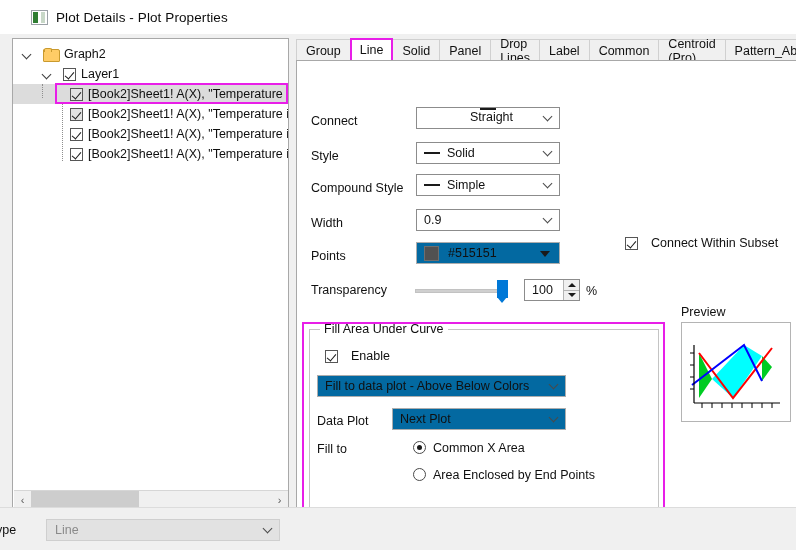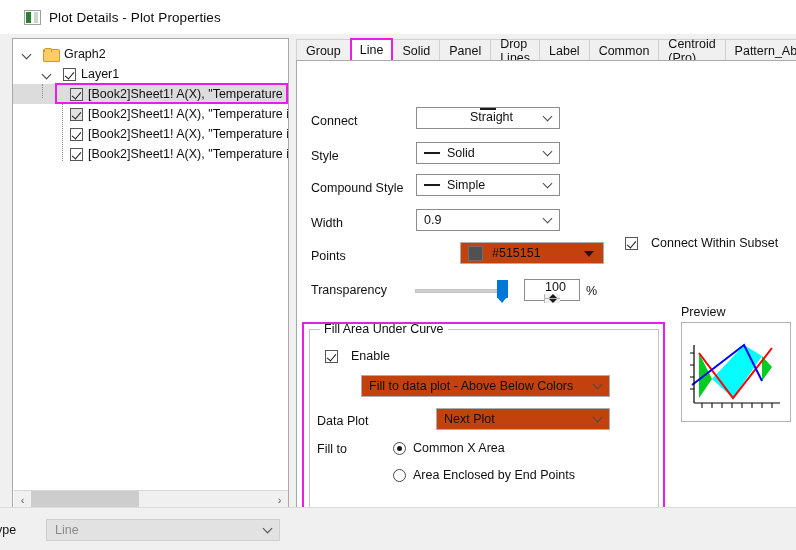--- a/index.html
+++ b/index.html
@@ -12,21 +12,21 @@
     color: #101010;
     overflow: hidden;
     position: relative;
   }
 
   
   #titlebar {
     position:absolute; left:0; top:0; width:796px; height:34px;
     background:#ffffff;
     display:flex; align-items:center; gap:8px;
-    padding-left:24px;
+    padding-left:31px;
   }
   #titlebar .app-icon {
     width:17px; height:15px;
     border:1px solid #9aa0a6;
     background:#ffffff;
     display:flex; align-items:stretch;
     padding:1px;
   }
   #titlebar .app-icon i { display:block; }
   .ic-a { width:5px; background:#2f7d32; }
@@ -129,21 +129,21 @@
   
   .form-label {
     position:absolute; font-size:12.5px; color:#101010;
   }
   .combo {
     position:absolute; height:22px; background:#ffffff;
     border:1px solid #8c8c8c;
     display:flex; align-items:center; padding-left:7px;
     font-size:12.5px; color:#101010;
   }
-  .combo.grey { background:#c2410c; border-color:#adadad;margin-left:44px; }
+  .combo.grey { background:#0369a1; border-color:#adadad; }
   .combo .line-swatch {
     width:16px; height:2px; background:#1a1a1a; margin-right:7px; flex:none;
   }
   .chev {
     position:absolute; right:8px; top:50%; margin-top:-3px;
     width:7px; height:7px;
     border-right:1.5px solid #4a4a4a; border-bottom:1.5px solid #4a4a4a;
     transform:translateY(-2px) rotate(45deg);
   }
   .caret-solid {
@@ -165,21 +165,21 @@
     position:absolute; left:497px; top:246px; width:11px; height:18px;
     background:#0078d7;
   }
   #slider-thumb::after {
     content:""; position:absolute; left:0; bottom:-5px;
     width:0;height:0;border-left:5.5px solid transparent;border-right:5.5px solid transparent;
     border-top:6px solid #0078d7;
   }
   .spin-box {
     position:absolute; height:22px; border:1px solid #8c8c8c; background:#ffffff;
-    display:flex; align-items:center;flex-direction:column;
+    display:flex; align-items:center;
   }
   .spin-val { padding-left:7px; font-size:12.5px; flex:1; }
   .spin-btns { width:16px; height:20px; display:flex; flex-direction:column; }
   .spin-b {
     flex:1; border-left:1px solid #b4b4b4; background:#f0f0f0;
     display:flex; align-items:center; justify-content:center;
   }
   .spin-b + .spin-b { border-top:1px solid #b4b4b4; }
   .tri-up { width:0;height:0;border-left:4px solid transparent;border-right:4px solid transparent;border-bottom:4px solid #1a1a1a; }
   .tri-dn { width:0;height:0;border-left:4px solid transparent;border-right:4px solid transparent;border-top:4px solid #1a1a1a; }
@@ -203,21 +203,21 @@
   }
   #fill-group-title {
     position:absolute; left:320px; top:288px; background:#ffffff;
     padding:0 4px; font-size:12.5px;
   }
   #fill-magenta {
     position:absolute; left:302px; top:288px; width:363px; height:201px;
     border:2.5px solid #e81ee8; pointer-events:none;
   }
 
-  .radio { position:absolute; display:flex; align-items:flex-end; font-size:12.5px; }
+  .radio { position:absolute; display:flex; align-items:flex-start; font-size:12.5px;margin-left:20px; }
   .radio .dot {
     width:13px; height:13px; border:1.3px solid #4a4a4a; border-radius:50%;
     margin-right:7px; position:relative; flex:none; background:#fff;
   }
   .radio.sel .dot::after {
     content:""; position:absolute; left:2.6px; top:2.6px; width:5.4px; height:5.4px;
     background:#1a1a1a; border-radius:50%;
   }
 
   

